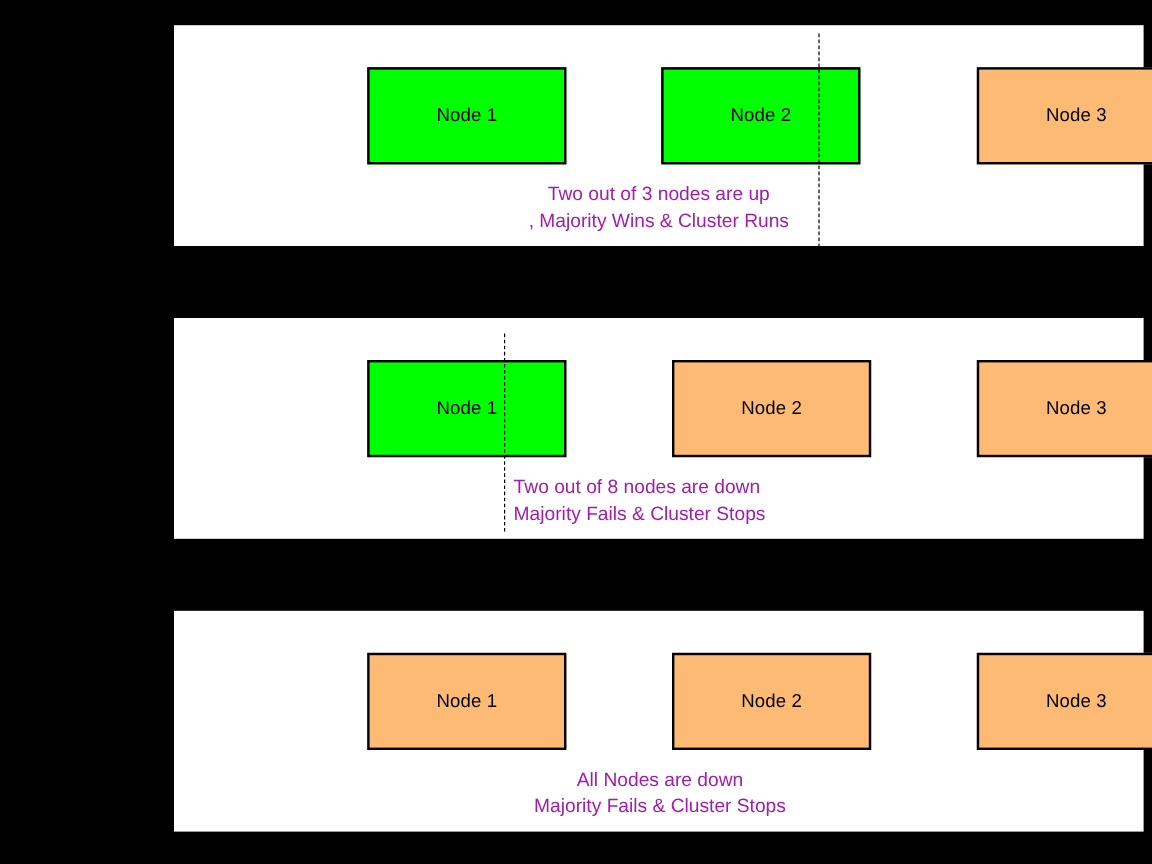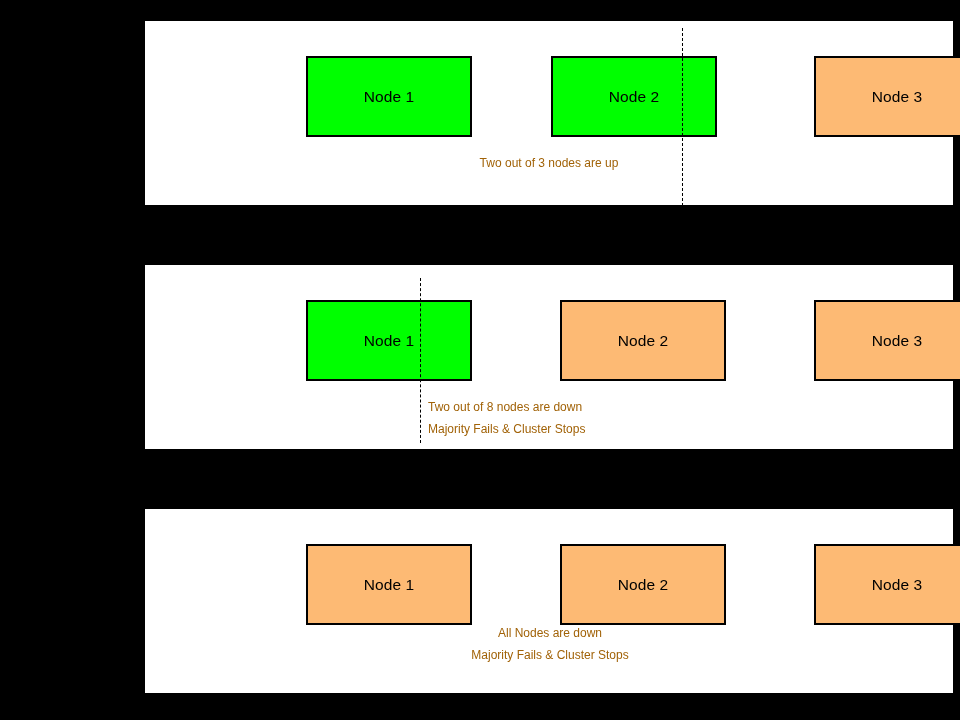--- a/index.html
+++ b/index.html
@@ -69,28 +69,28 @@
     position: absolute;
     width: 0;
     border-left: 1.5px dashed #000000;
   }
   #divider-1 { left: 537px; top: 7px;  height: 188px; }
   #divider-2 { left: 275px; top: 13px; height: 165px; }
 
   
   .caption {
     position: absolute;
-    color: #a16207;
-    font-size: 12px;
+    color: #a21caf;
+    font-size: 16px;
     line-height: 22px;
     white-space: nowrap;
   }
   #caption-1 { left: 271px; top: 131px; text-align: center; width: 266px; }
   #caption-2 { left: 283px; top: 131px; text-align: left;   width: 300px; }
-  #caption-3 { left: 280px; top: 113px; text-align: center; width: 250px; }
+  #caption-3 { left: 280px; top: 131px; text-align: center; width: 250px; }
   .caption .line { display: block; }
 </style>
 </head>
 <body>
 
 <div class="stage">
 
   <div class="panel" id="panel-1">
 
     <div class="node-box n1 row-a fill-up">
@@ -102,20 +102,21 @@
     </div>
 
     <div class="node-box n3 row-a fill-down">
       <span class="node-label">Node 3</span>
     </div>
 
     <div class="divider" id="divider-1"></div>
 
     <div class="caption" id="caption-1">
       <span class="line">Two out of 3 nodes are up</span>
+      <span class="line">, Majority Wins &amp; Cluster Runs</span>
     </div>
   </div>
 
   <div class="panel" id="panel-2">
 
     <div class="node-box n1 row-b fill-up">
       <span class="node-label">Node 1</span>
     </div>
 
     <div class="node-box n2b row-b fill-down">

